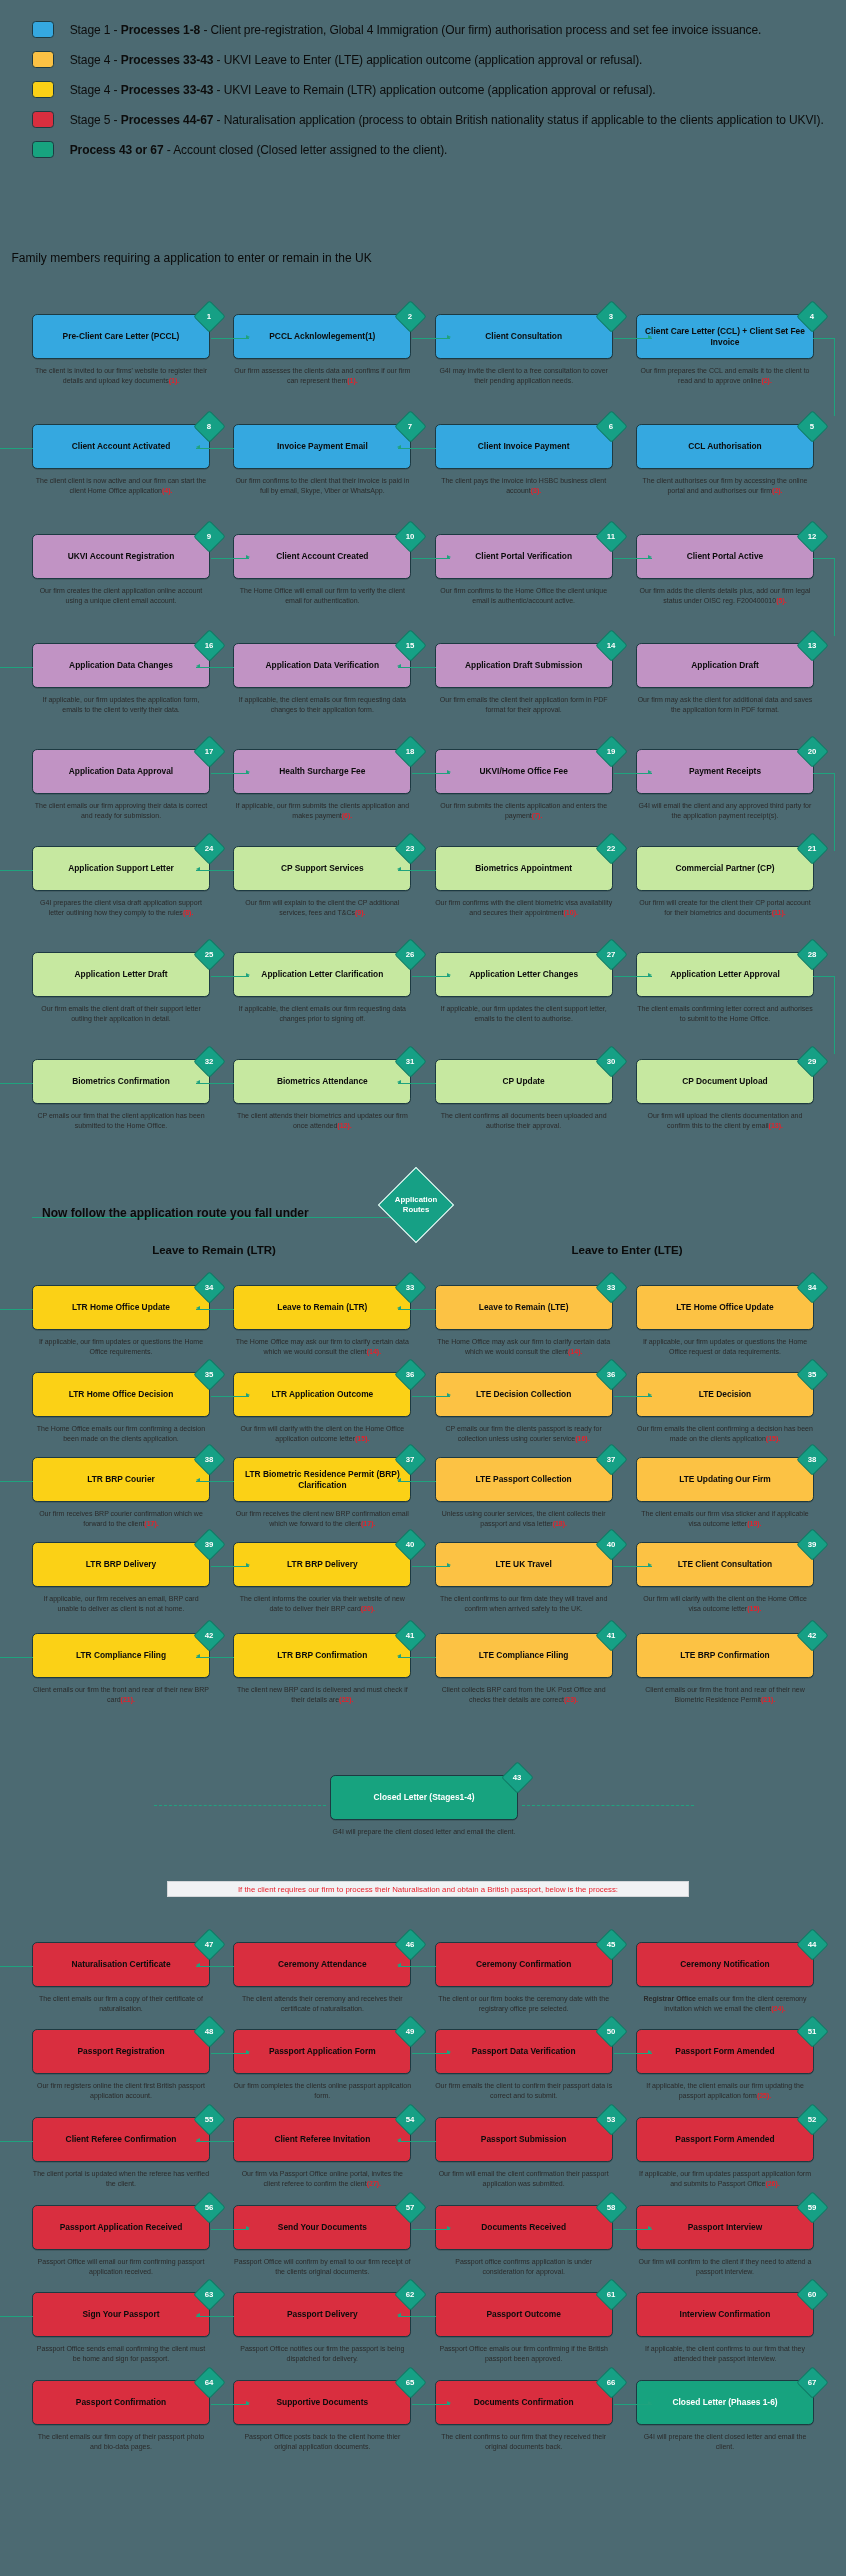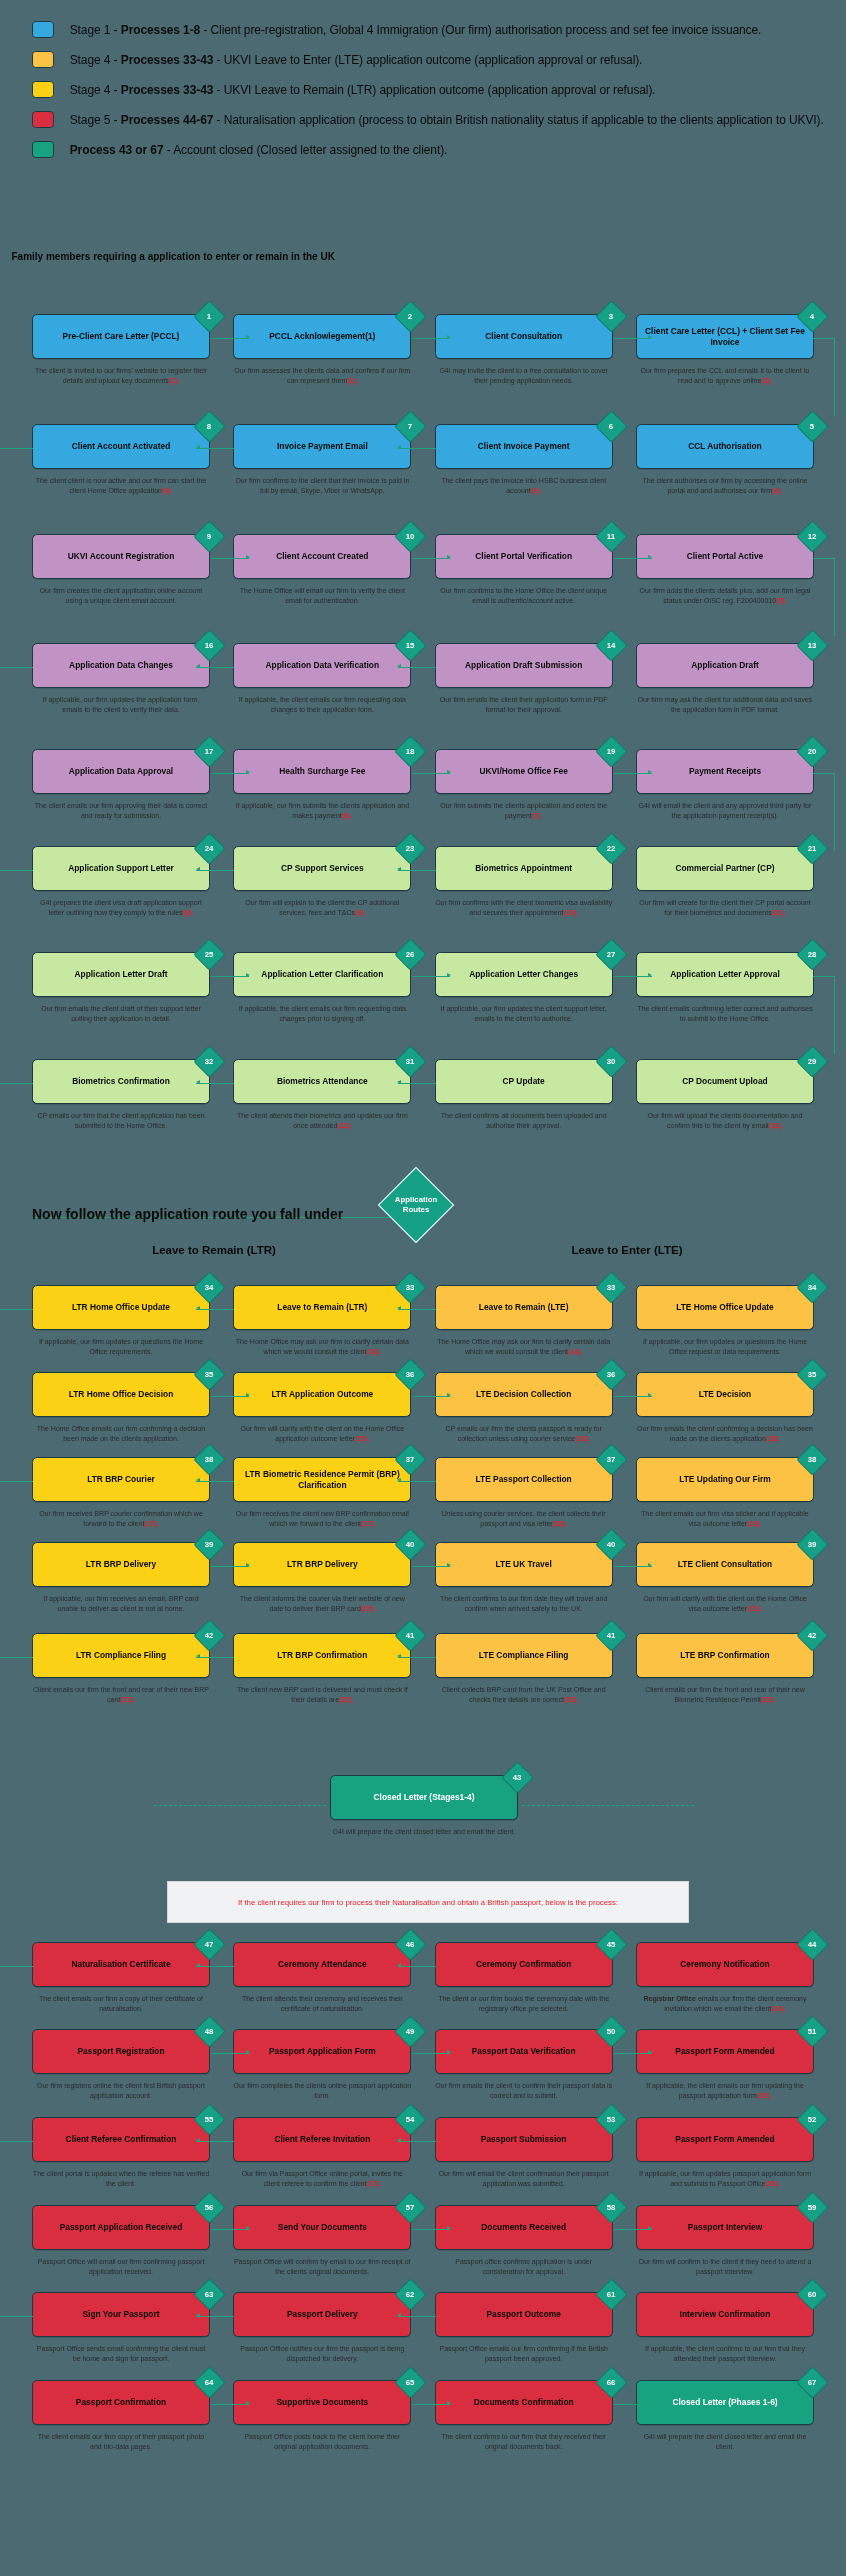--- a/index.html
+++ b/index.html
@@ -20,21 +20,21 @@
     border:0.7px solid #1d3a42; flex:0 0 auto;
   }
   .legend-text {
     margin-left:15.7px; font-size:12px; color:#0c0c0c;
     letter-spacing:-0.1px; white-space:nowrap;
   }
   .legend-text b { font-weight:bold; }
 
   
   #intro { position:absolute; left:11.5px; top:251px; width:825px; }
-  #intro .t1 { font-size:10px; font-weight:bold; color:#0a0a0a; }
+  #intro .t1 { font-size:12px; font-weight:normal; color:#0a0a0a; }
   #intro .t2 { font-size:7.8px; color:#0a0a0a; margin-top:1.6px; line-height:1.38; }
 
   
   .row {
     position:absolute; left:0; width:846px;
     display:flex; justify-content:space-between;
     padding:0 32px;
   }
   .cell { width:178px; position:relative; }
 
@@ -94,22 +94,22 @@
   .bend {
     position:absolute; right:-22px; top:22.5px;
     width:22px; height:78px;
     border-top:1px solid #1fa37e;
     border-right:1px solid #1fa37e;
     z-index:1;
   }
 
   
   #route-note {
-    position:absolute; left:32px; top:1206px;
-    font-size:14px; font-weight:bold; color:#0a0a0a;
+    position:absolute; left:42px; top:1206px;
+    font-size:12px; font-weight:bold; color:#0a0a0a;
   }
   #route-note-line {
     position:absolute; left:32px; top:1217px; width:376px; height:1px;
     background:#1fa37e;
   }
   #route-diamond {
     position:absolute; left:389px; top:1178px;
     width:54px; height:54px;
     background:#16a085; border:1px solid #ffffff;
     transform:rotate(45deg);
@@ -132,21 +132,21 @@
   }
   .dash-h {
     position:absolute; top:1805px; height:0;
     border-top:1.1px dashed #1fa37e; z-index:1;
   }
   #dash-left  { left:154px; width:172px; }
   #dash-right { left:522px; width:172px; }
 
   #nat-banner {
     position:absolute; left:167px; top:1881px;
-    width:522px; height:42px;
+    width:522px; height:16px;
     background:#f1f2f4; border:0.5px solid #d5d7da;
     display:flex; align-items:center; justify-content:center;
     font-size:7.8px; color:#e8202a;
     padding:0 13px;
   }
 </style>
 </head>
 <body>
 
 <div id="legend">

